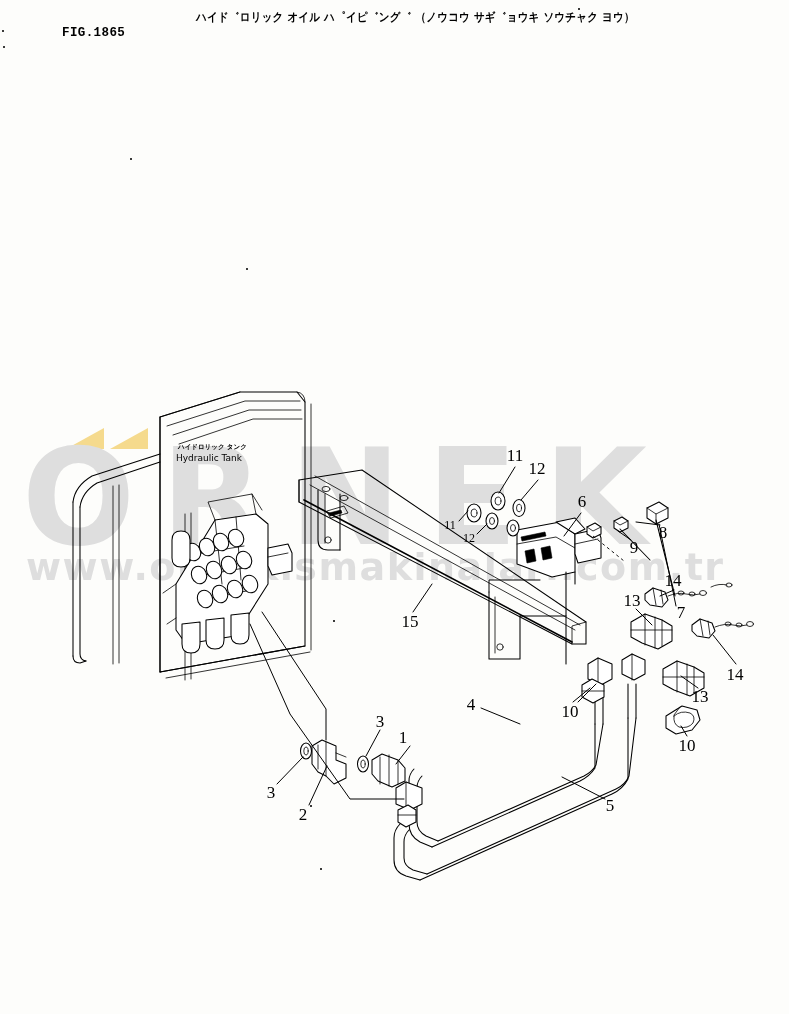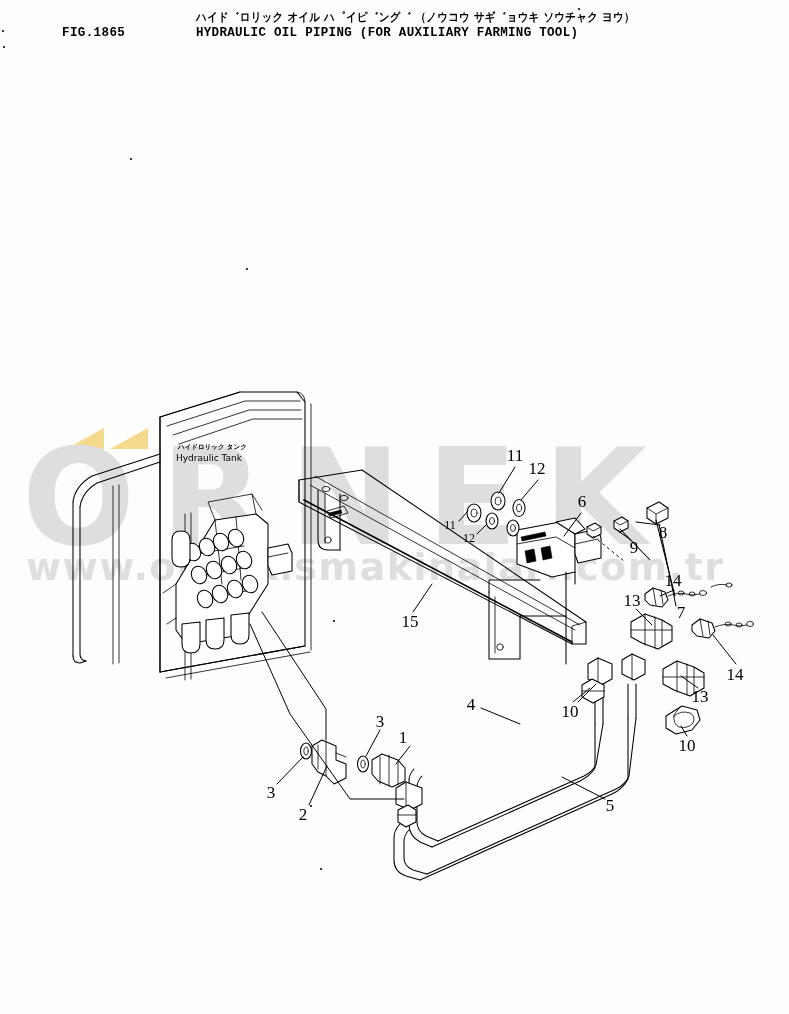--- a/index.html
+++ b/index.html
@@ -120,21 +120,20 @@
     background: #3a3a3a;
     width: 2px; height: 2px;
   }
 </style>
 </head>
 <body>
 
 <div id="header">
   <div id="fig-number">FIG.1865</div>
   <div id="title-kana">ハイド゛ロリック オイル ハ゜イピ゛ング゛ （ノウコウ サギ゛ョウキ ソウチャク ヨウ）</div>
-  <div id="title-en">HYDRAULIC OIL PIPING (FOR AUXILIARY FARMING TOOL)</div>
 </div>
 
 <div id="watermark">
   <div class="wm-chev" id="wm-chev-1"></div>
   <div class="wm-chev" id="wm-chev-2"></div>
   <div id="wm-ornek">ORNEK</div>
   <div id="wm-url">www.ornekismakinalari.com.tr</div>
 </div>
 
 <div id="canvas-wrap">

